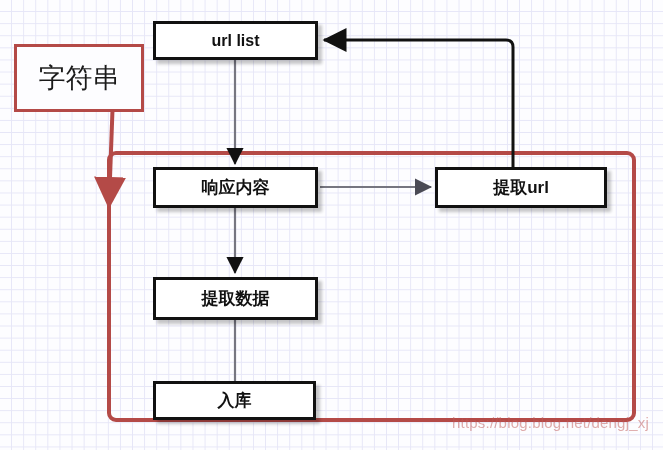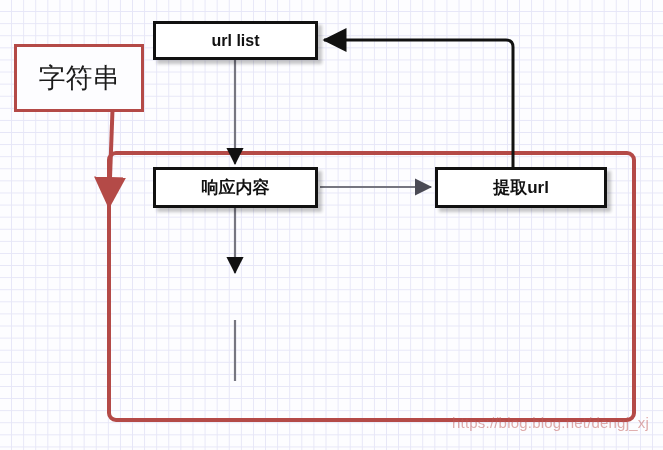--- a/index.html
+++ b/index.html
@@ -137,21 +137,27 @@
   </div>
 
   <div class="node" id="node-response">
     <span>响应内容</span>
   </div>
 
   <div class="node" id="node-extract-url">
     <span>提取url</span>
   </div>
 
+  <div class="node" id="node-extract-data">
+    <span>提取数据</span>
+  </div>
 
+  <div class="node" id="node-store">
+    <span>入库</span>
+  </div>
 
 
   <div id="callout-string">
     <span>字符串</span>
   </div>
 
   <div id="watermark">https://blog.blog.net/dengj_xj</div>
 
 </div>
 

